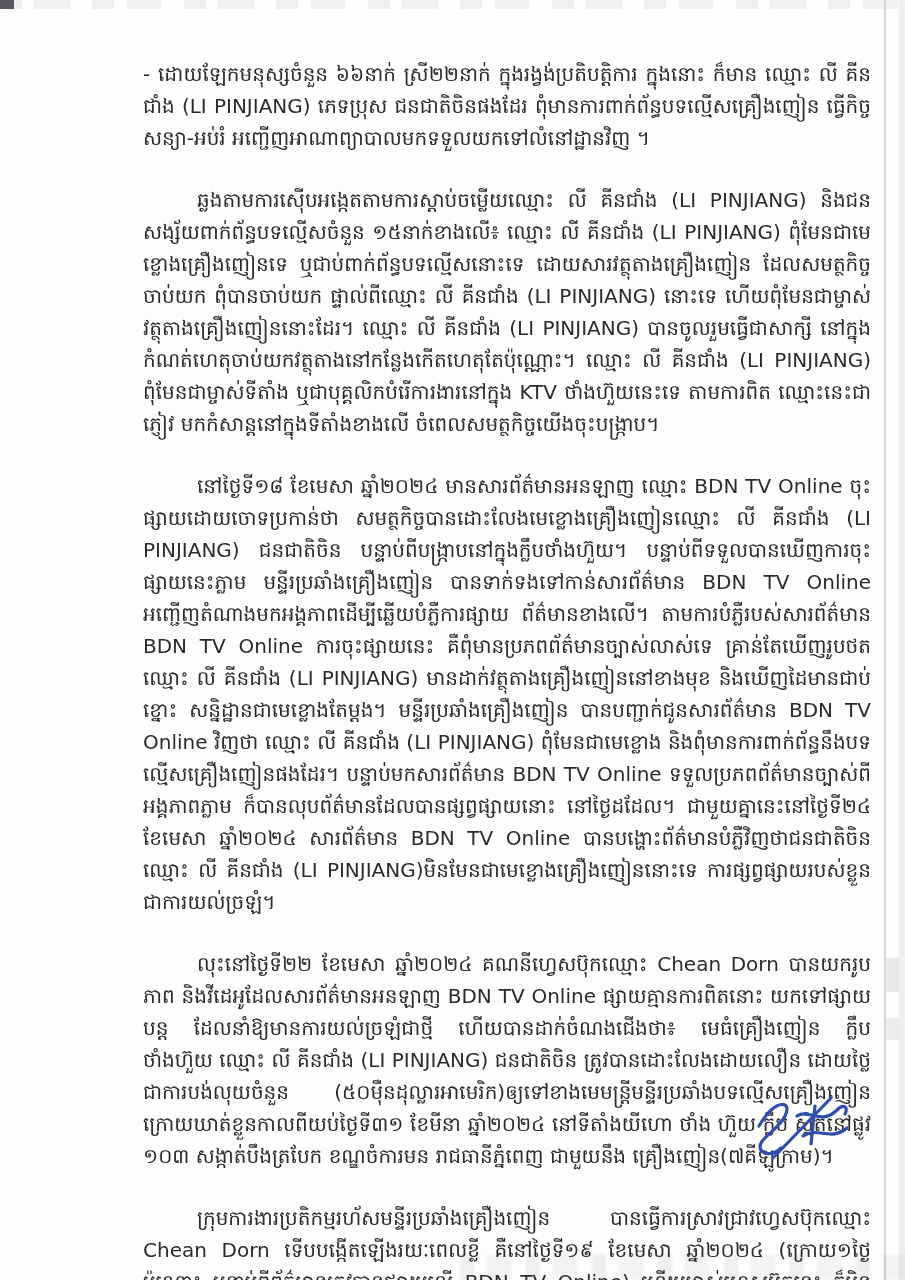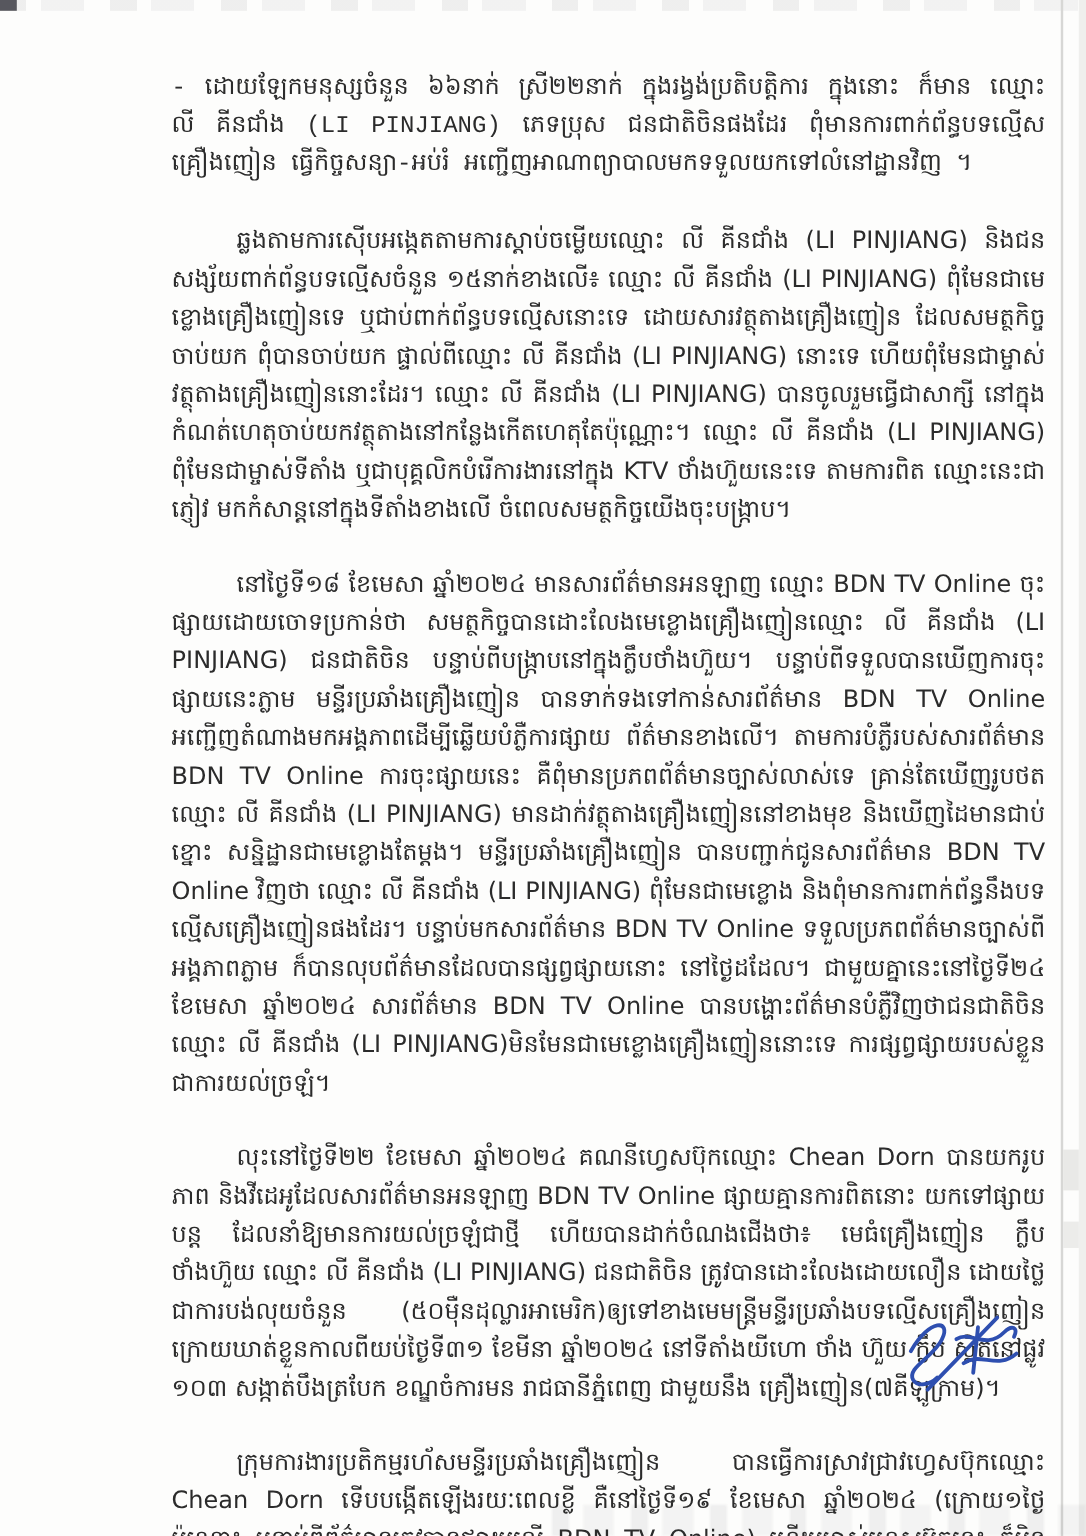--- a/index.html
+++ b/index.html
@@ -10,21 +10,21 @@
   }
   .page{position:absolute;inset:0;}
   .text-block{
     position:absolute;left:143px;top:58px;width:728px;
     color:#2b2b2b;
     font-size:20px;line-height:32px;
     text-align:justify;
   }
   .text-block p{margin:0 0 30px 0;}
   p.indented{text-indent:54px;}
-  p.dash-para{text-indent:0;font-family:Liberation Mono, monospace;}
+  p.dash-para{text-indent:0;}
   
   .top-edge-ghost{
     position:absolute;left:0;top:0;width:905px;height:9px;
     background:repeating-linear-gradient(90deg,
       rgba(60,60,70,.14) 0 22px, transparent 22px 34px,
       rgba(60,60,70,.10) 34px 70px, transparent 70px 92px);
     opacity:.55;filter:blur(.6px);
   }
   .top-left-mark{
     position:absolute;left:0;top:0;width:14px;height:9px;

